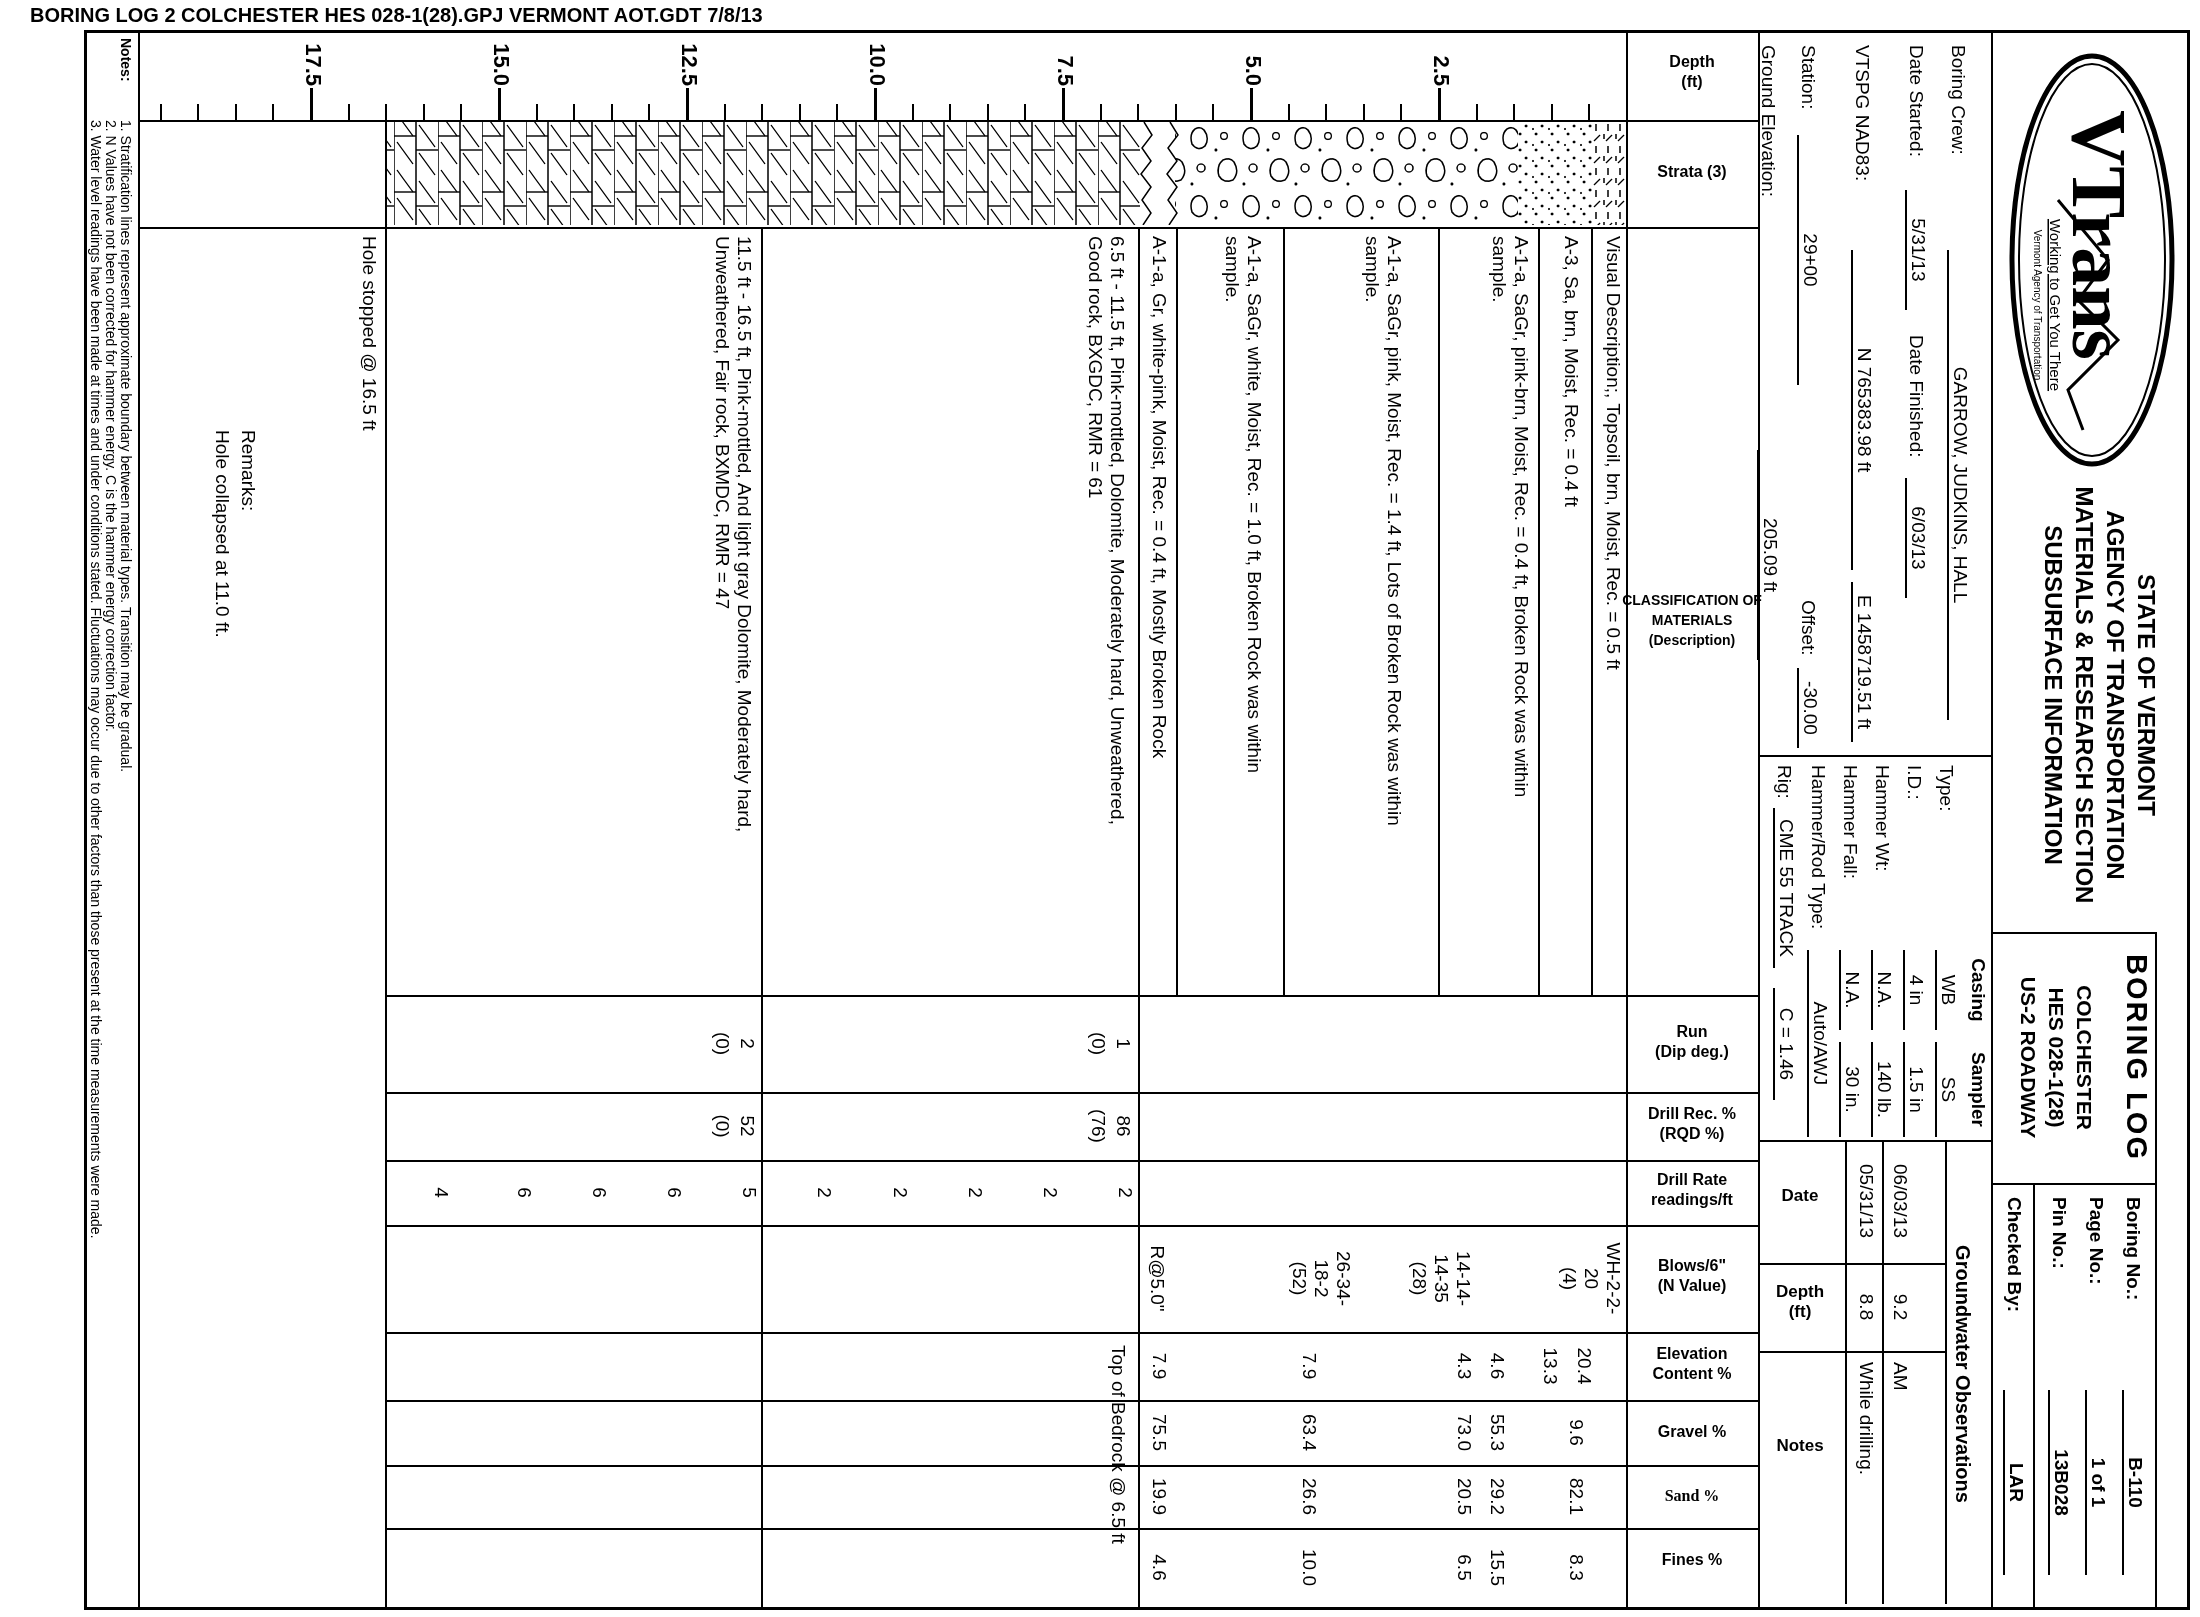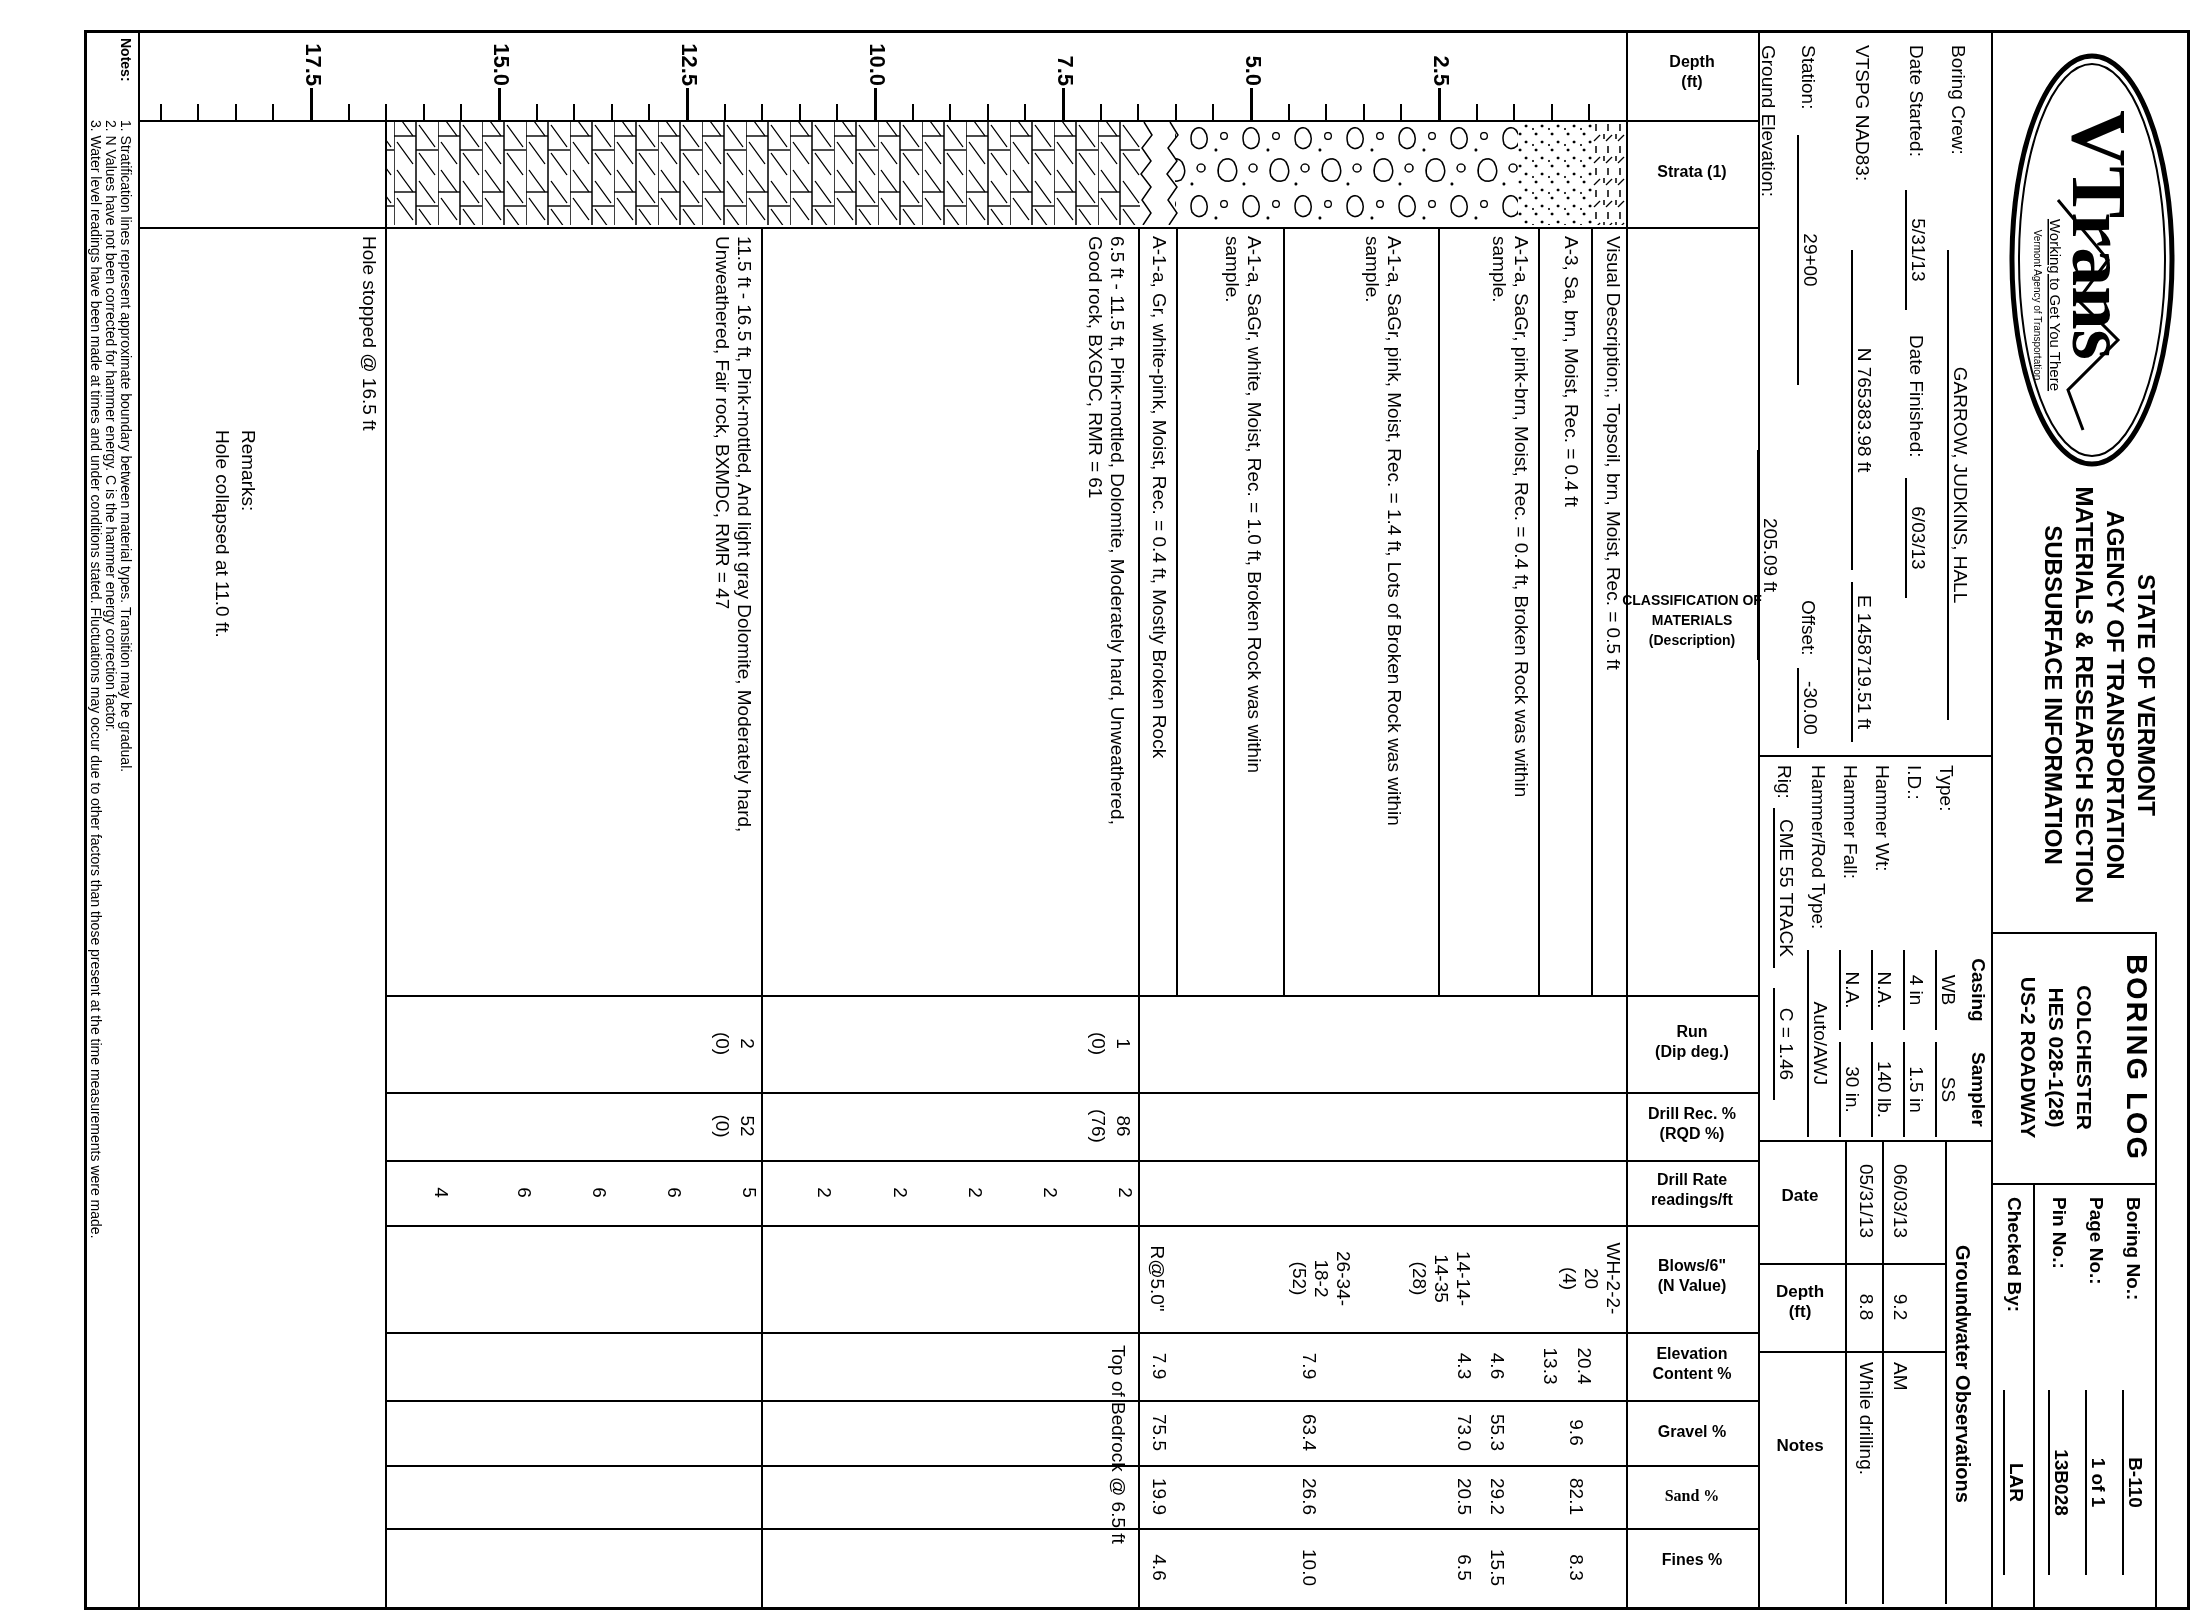--- a/index.html
+++ b/index.html
@@ -276,27 +276,28 @@
   <div class="num" style="left:1530px;top:1030px;width:75px;">4.6</div>
 
   <div class="f" style="left:1345px;top:1070px;font-size:19px;">Top of Bedrock @ 6.5 ft</div>
 
   <div class="note b" style="left:38px;top:2066px;">Notes:</div>
   <div class="note" style="left:120px;top:2066px;">1. Stratification lines represent approximate boundary between material types. Transition may be gradual.</div>
   <div class="note" style="left:120px;top:2081px;">2. N Values have not been corrected for hammer energy. C is the hammer energy correction factor.</div>
   <div class="note" style="left:120px;top:2096px;">3. Water level readings have been made at times and under conditions stated. Fluctuations may occur due to other factors than those present at the time measurements were made.</div>
 </div>
 
+<div class="f b" style="left:30px;top:4px;font-size:20px;">BORING LOG  2 COLCHESTER HES 028-1(28).GPJ  VERMONT AOT.GDT  7/8/13</div>
 
 <div class="hdrcell" style="top:52px;">
       <div>Depth</div>
       <div>(ft)</div>
     </div>
 <div class="hdrcell" style="top:162px;">
-      <div>Strata (1)</div>
+      <div>Strata (3)</div>
     </div>
 <div class="hdrcell small" style="top:590px;">
       <div>CLASSIFICATION OF MATERIALS</div>
       <div>(Description)</div>
     </div>
 <div class="hdrcell" style="top:1022px;">
       <div>Run</div>
       <div>(Dip deg.)</div>
     </div>
 <div class="hdrcell" style="top:1104px;">

